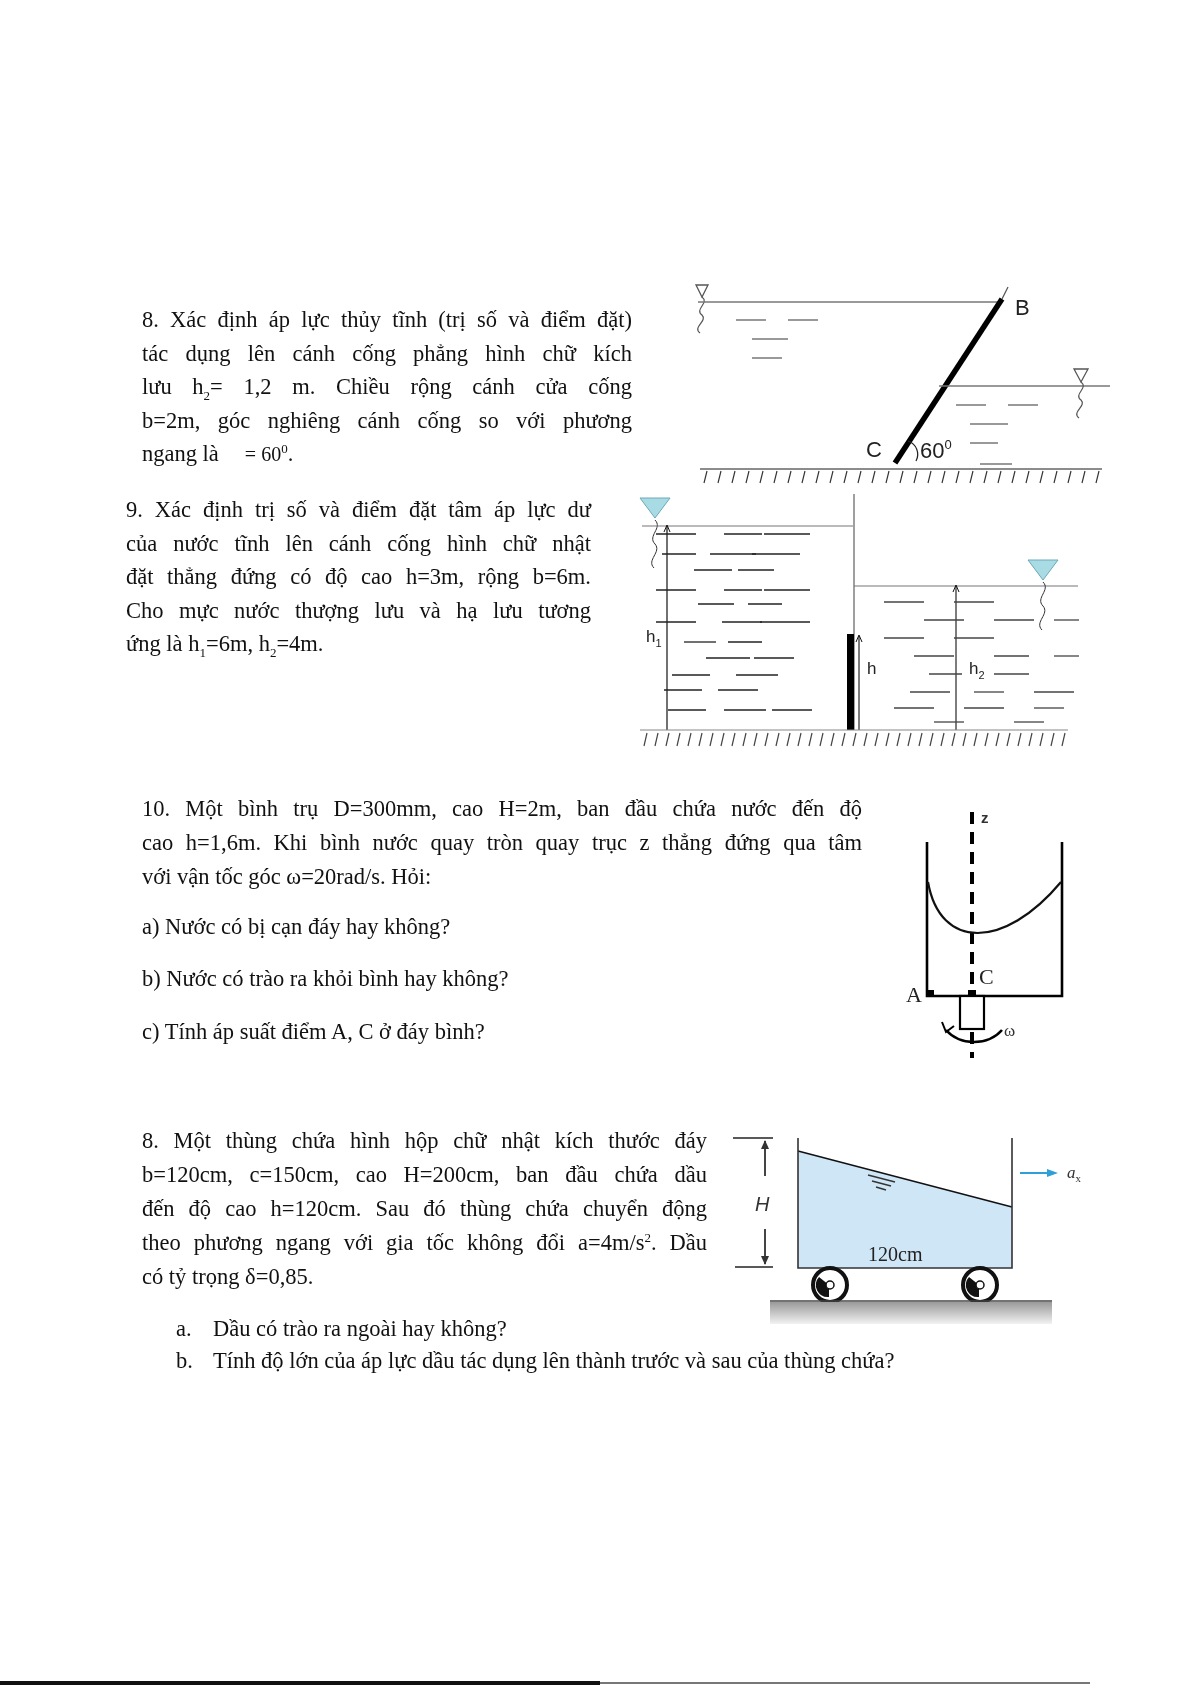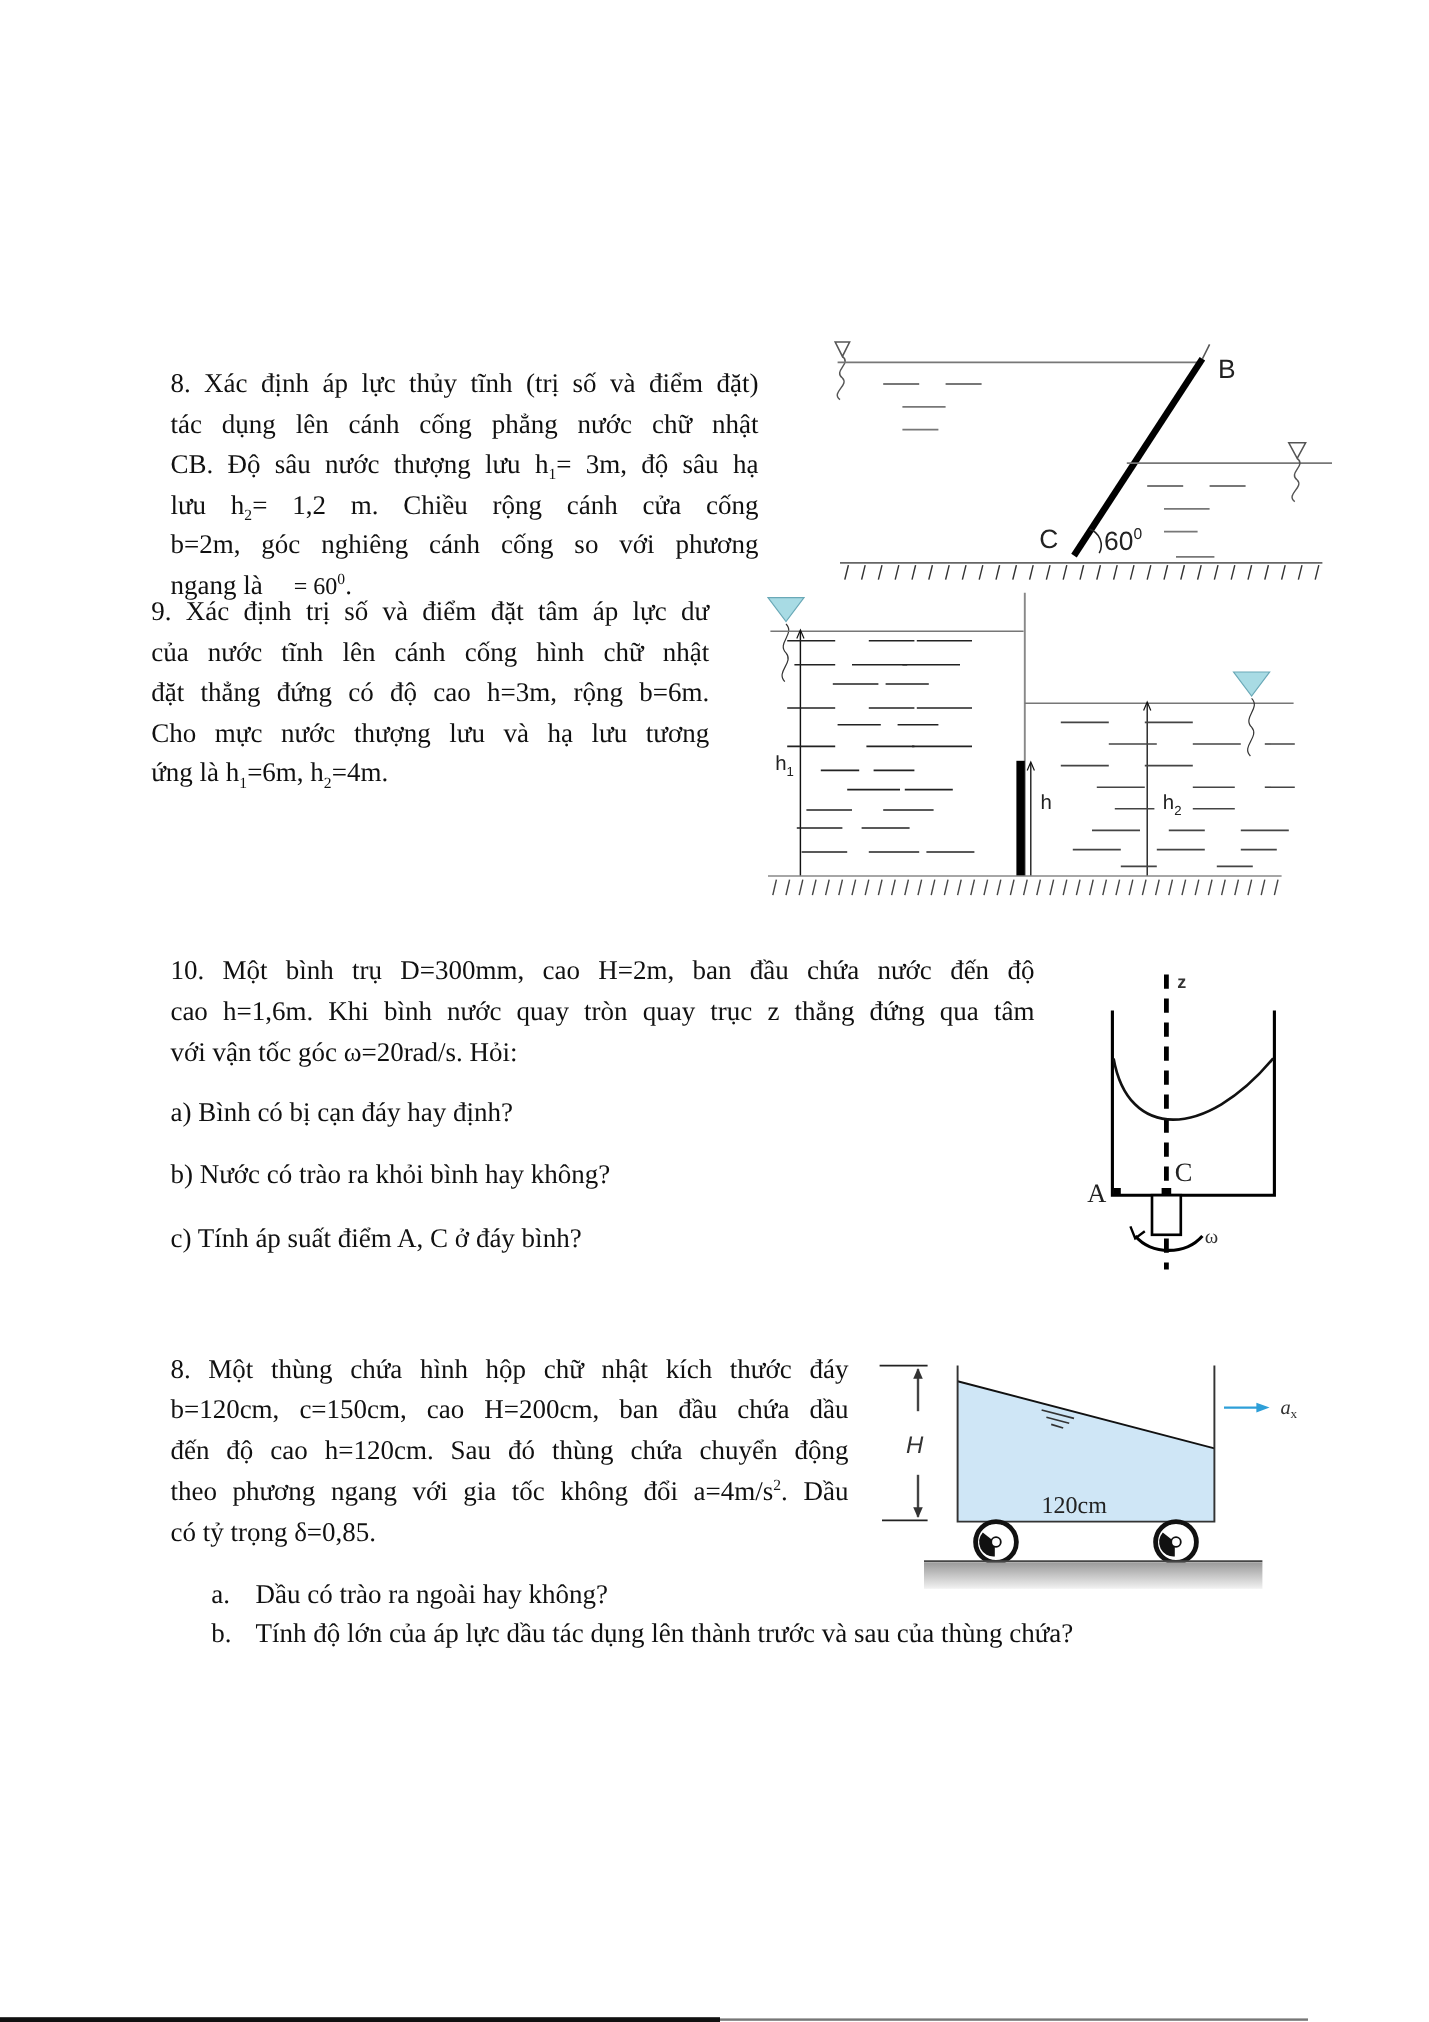--- a/index.html
+++ b/index.html
@@ -14,22 +14,21 @@
   .lbl { font-family:"Liberation Sans", "DejaVu Sans", sans-serif; }
   .bottom-bar { position:absolute; left:0; top:1681px; width:1191px; height:4px; }
   .bottom-bar .dark { position:absolute; left:0; top:0; width:600px; height:4px; background:#111; }
   .bottom-bar .light { position:absolute; left:600px; top:1px; width:490px; height:2px; background:#777; }
 </style>
 </head>
 <body>
 
 <div class="para" style="left:142px; top:265px; width:490px;margin-top:38px;">
   <span class="line just">8. Xác định áp lực thủy tĩnh (trị số và điểm đặt)</span>
-  <span class="line just">tác dụng lên cánh cống phẳng nước chữ nhật</span>
-  <span class="line just"><span>CB. Độ sâu nước thượng lưu h</span><sub>1</sub><span>= 3m, độ sâu hạ</span></span>
+  <span class="line just">tác dụng lên cánh cống phẳng hình chữ kích</span>
   <span class="line just"><span>lưu h</span><sub>2</sub><span>= 1,2 m. Chiều rộng cánh cửa cống</span></span>
   <span class="line just">b=2m, góc nghiêng cánh cống so với phương</span>
   <span class="line"><span>ngang là</span><span style="display:inline-block;width:26px;"></span><span style="font-size:20px;">= 60</span><sup>0</sup><span>.</span></span>
 </div>
 
 <svg style="left:690px; top:275px;" width="420" height="210" viewBox="0 0 420 210">
 
   <path d="M6,10 L18,10 L12,22 Z" fill="none" stroke="#555" stroke-width="1.3"></path>
   <path d="M12,22 C20,28 4,34 12,40 C18,46 2,52 10,58" fill="none" stroke="#555" stroke-width="1.2"></path>
   <line x1="8" y1="27" x2="312" y2="27" stroke="#777" stroke-width="1.5"></line>
@@ -215,21 +214,21 @@
       <line x1="416" y1="243" x2="413" y2="256"></line>
       <line x1="427" y1="243" x2="424" y2="256"></line>
     </g>
 </svg>
 
 <div class="para" style="left:142px; top:792px; width:720px; line-height:34px;">
   <span class="line just">10. Một bình trụ D=300mm, cao H=2m, ban đầu chứa nước đến độ</span>
   <span class="line just">cao h=1,6m. Khi bình nước quay tròn quay trục z thẳng đứng qua tâm</span>
   <span class="line">với vận tốc góc ω=20rad/s. Hỏi:</span>
 </div>
-<div class="q" style="left:142px; top:914px;">a) Bình có bị cạn đáy hay định?</div>
+<div class="q" style="left:142px; top:914px;">a) Nước có bị cạn đáy hay không?</div>
 <div class="q" style="left:142px; top:966px;">b) Nước có trào ra khỏi bình hay không?</div>
 <div class="q" style="left:142px; top:1019px;">c) Tính áp suất điểm A, C ở đáy bình?</div>
 
 <svg style="left:880px; top:800px;" width="180" height="260" viewBox="0 0 180 260">
   <line x1="92" y1="12" x2="92" y2="258" stroke="#000" stroke-width="4" stroke-dasharray="12,8"></line>
   <text class="lbl" x="101" y="23" font-size="15" font-weight="bold" fill="#333">z</text>
   <polyline points="47,42 47,196 182,196 182,42" fill="none" stroke="#000" stroke-width="2.6"></polyline>
   <path d="M48,82 C60,150 124,150 181,82" fill="none" stroke="#111" stroke-width="2.2"></path>
   <rect x="48" y="190" width="6" height="6" fill="#000"></rect>
   <rect x="88" y="190" width="8" height="6" fill="#000"></rect>

